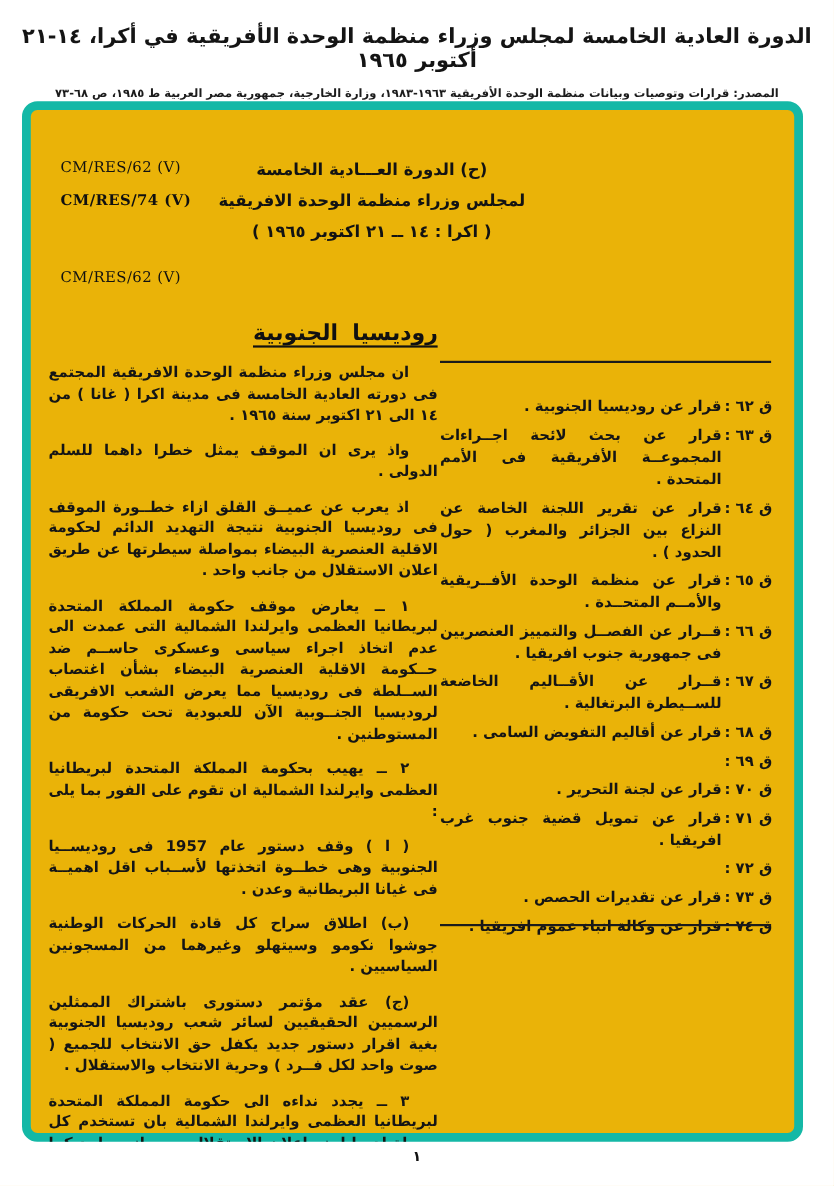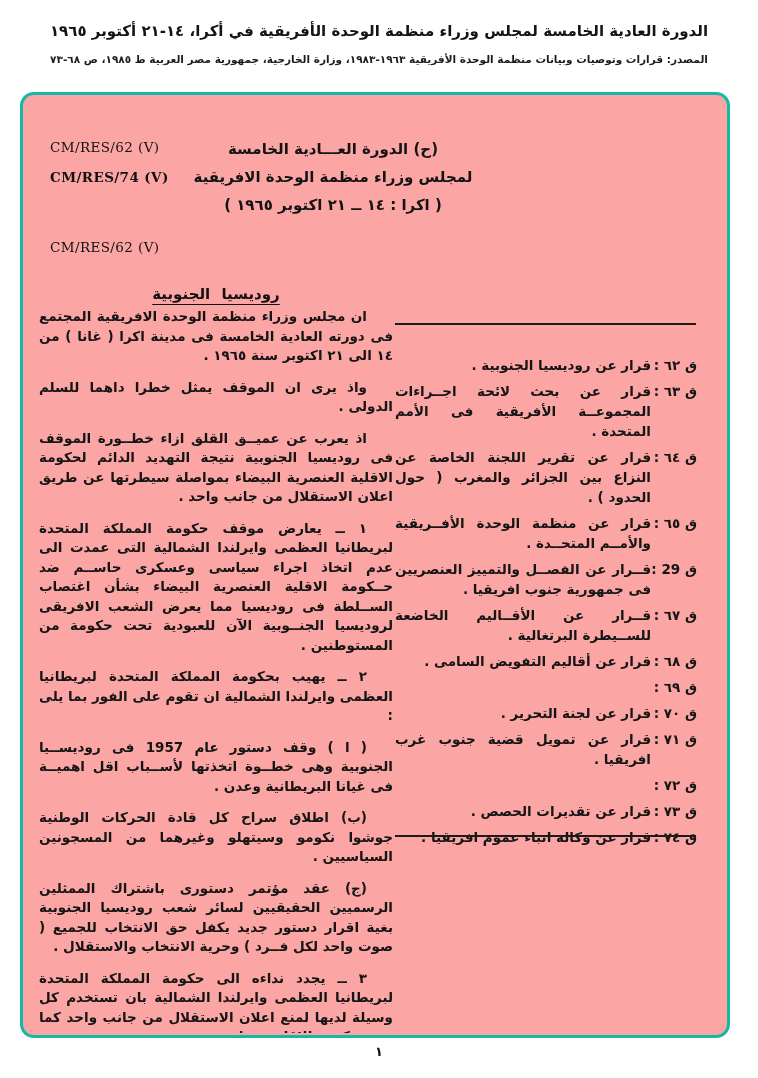--- a/index.html
+++ b/index.html
@@ -8,36 +8,36 @@
     background: #ffffff;
     overflow: hidden;
     font-family: "DejaVu Sans", sans-serif;
     color: #111111;
   }
   .page { position: relative; width: 758px; height: 1078px; }
 
   
   .doc-header { position: absolute; top: 22px; left: 0; width: 758px; text-align: center; direction: rtl; }
   .doc-header .title {
-    font-size: 15px; font-weight: bold; letter-spacing: 0.2px;
+    font-size: 19px; font-weight: bold; letter-spacing: 0.2px;
     color: #141414;
   }
   .doc-header .source {
     margin-top: 13px;
     font-size: 10.5px; font-weight: bold; color: #1c1c1c;
   }
 
   
   .frame {
     position: absolute; left: 20px; top: 92px;
     width: 710px; height: 946px;
-    border: 3px solid #14b8a6;
+    border: 8px solid #14b8a6;
     border-radius: 14px;
     box-sizing: border-box;
-    background: #fca5a5;
+    background: #eab308;
   }
 
   
   .cm-ref {
     position: absolute;
     font-family: "DejaVu Serif", serif;
     font-size: 13.5px; font-weight: 500;
     letter-spacing: 0.4px;
     color: #101010;
     direction: ltr;
@@ -54,23 +54,22 @@
     color: #131313;
   }
 
   
   .body-col {
     position: absolute; left: 16px; top: 190px;
     width: 354px; height: 748px;
     direction: rtl; overflow: hidden;
   }
   .body-col h2 {
-    margin: 0 0 4px 0;
-    text-align: center;
-    font-size: 15px; font-weight: bold;
+    margin: 0 0 16px 0;
+    font-size: 20px; font-weight: bold;
     text-decoration: underline;
     text-underline-offset: 5px;
     letter-spacing: 1px;
     word-spacing: 6px;
   }
   .body-col p {
     margin: 0 0 12px 0;
     font-size: 13.5px; font-weight: bold;
     line-height: 19.5px;
     text-align: justify;
@@ -163,21 +162,21 @@
         </div>
         <div class="toc-item">
           <span class="num">ق ٦٤ :</span>
           <span class="label">قرار عن تقرير اللجنة الخاصة عن النزاع بين الجزائر والمغرب ( حول الحدود ) .</span>
         </div>
         <div class="toc-item">
           <span class="num">ق ٦٥ :</span>
           <span class="label">قرار عن منظمة الوحدة الأفــريقية والأمــم المتحــدة .</span>
         </div>
         <div class="toc-item">
-          <span class="num">ق 29 :</span>
+          <span class="num">ق ٦٦ :</span>
           <span class="label">قــرار عن الفصــل والتمييز العنصريين فى جمهورية جنوب افريقيا .</span>
         </div>
         <div class="toc-item">
           <span class="num">ق ٦٧ :</span>
           <span class="label">قــرار عن الأقــاليم الخاضعة للســيطرة البرتغالية .</span>
         </div>
         <div class="toc-item">
           <span class="num">ق ٦٨ :</span>
           <span class="label">قرار عن أقاليم التفويض السامى .</span>
         </div>

